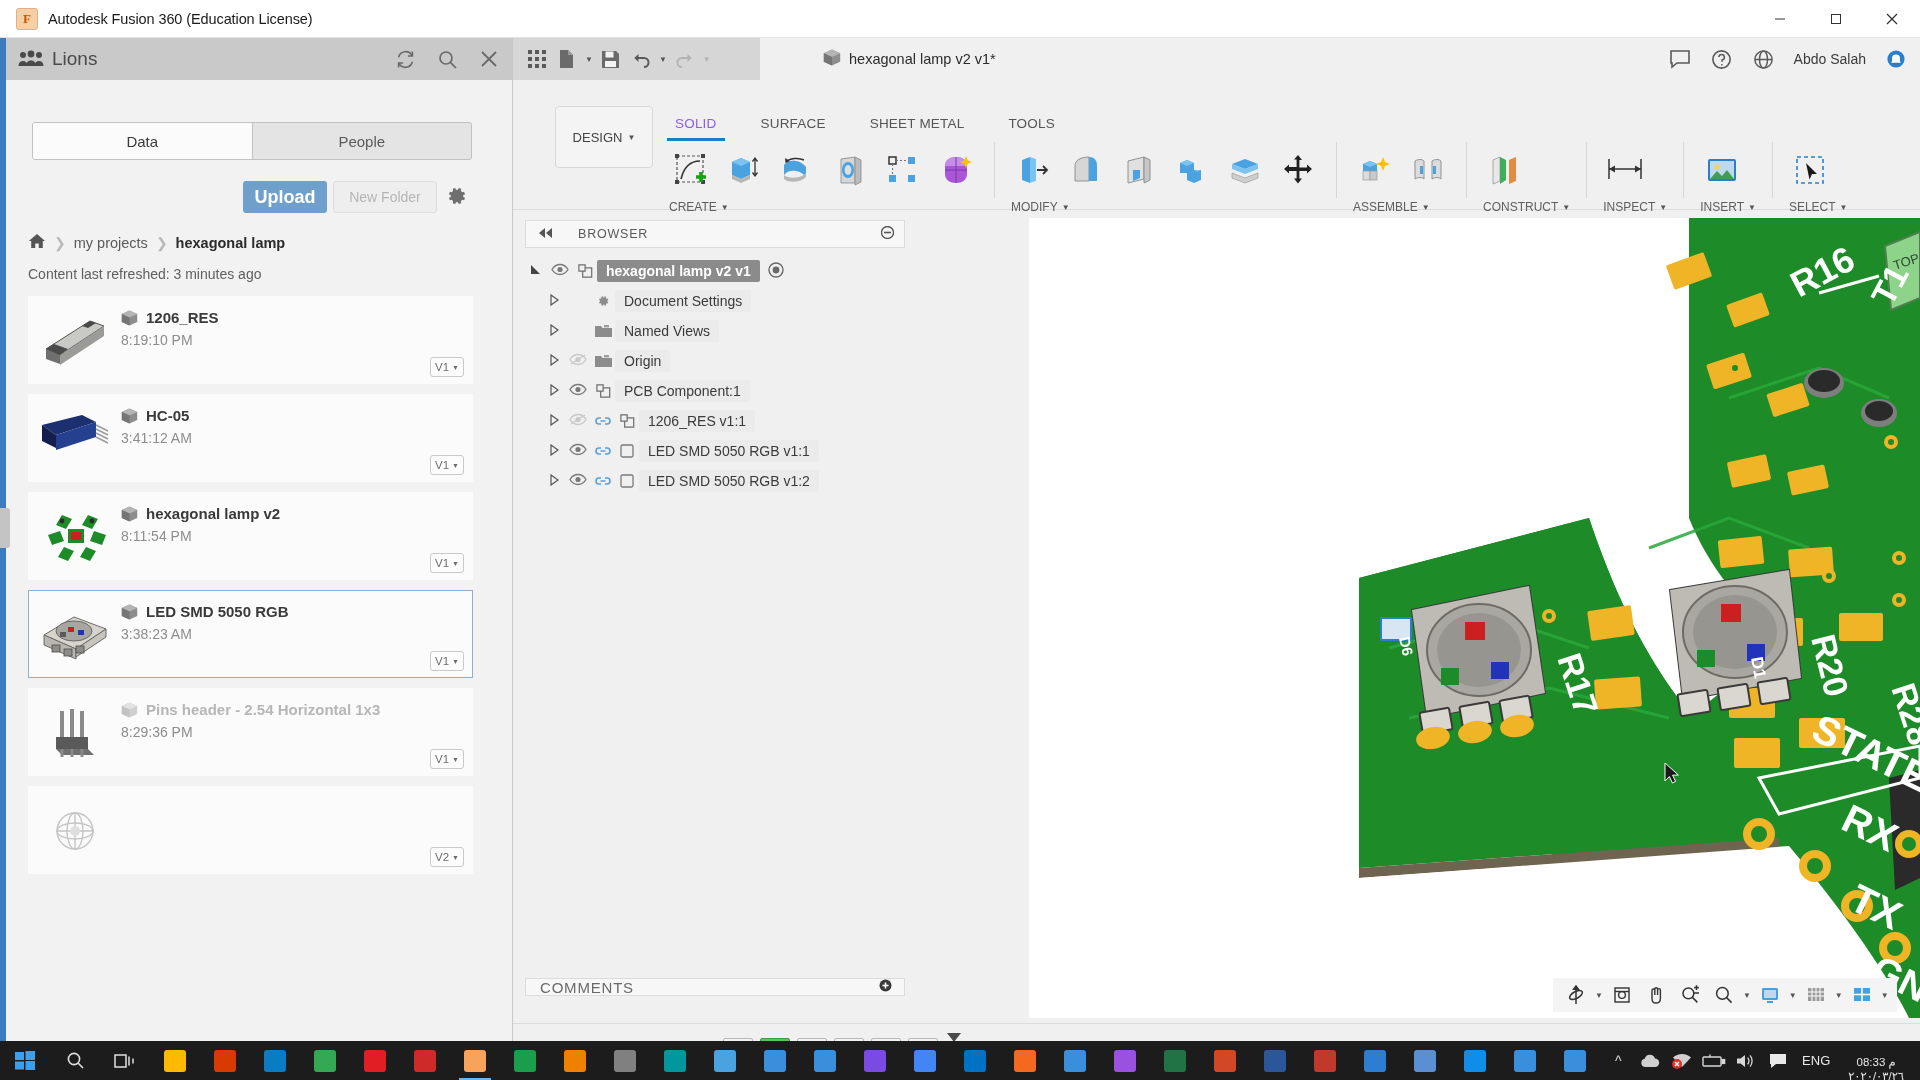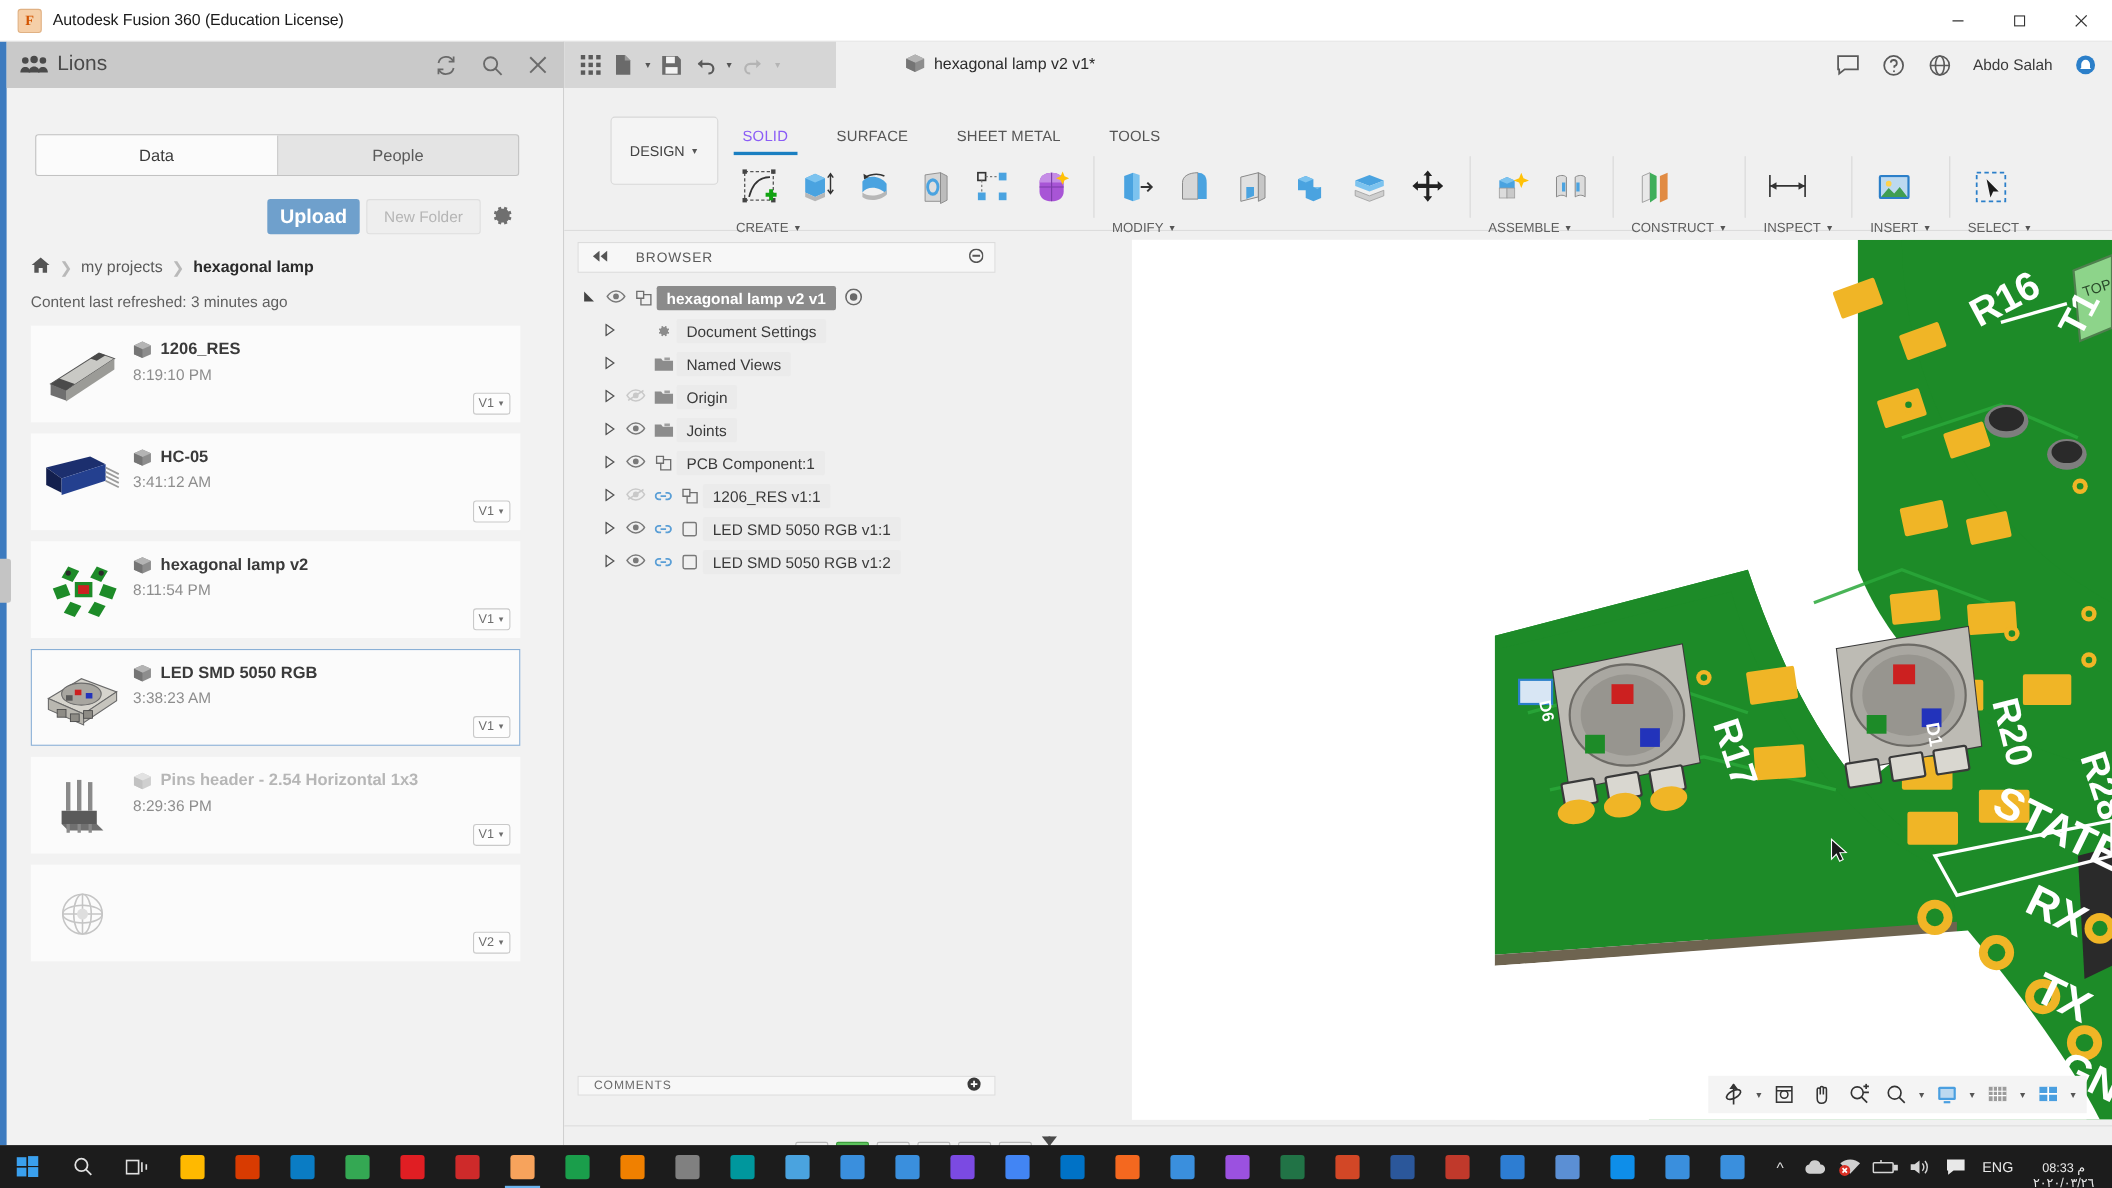--- a/index.html
+++ b/index.html
@@ -155,21 +155,21 @@
   
   .canvas {
     position:absolute; left:516px; top:180px; width:891px; height:800px;
     overflow:hidden; background:#ffffff;
   }
 
   
   .comments {
     position:absolute; left:12px; top:940px; width:380px; height:18px;
     border:1px solid #dcdcdc; background:#f7f7f7; display:flex; align-items:center;
-    padding-left:14px; font-size:11px; color:#6a6a6a; letter-spacing:0.8px;
+    padding-left:14px; font-size:15px; color:#6a6a6a; letter-spacing:0.8px;
   }
   .comments .plus { margin-left:auto; margin-right:12px; font-size:12px; color:#444; }
   .navbar {
     position:absolute; left:1040px; top:940px; height:34px;
     background:#f4f4f4; display:flex; align-items:center; gap:4px; padding:0 8px;
   }
   .nav-ico { width:30px; height:28px; display:flex; align-items:center; justify-content:center; cursor:pointer; }
   .caretdn { font-size:8px; color:#555; }
 
   .timeline {
@@ -1031,37 +1031,20 @@
           <div class="tnode">
             <span style="width:18px"></span>
             <span class="tcaret"><svg width="11" height="12" viewBox="0 0 11 12" fill="none" stroke="#555" stroke-width="1.2">
                 <polygon points="2,1 9,6 2,11"></polygon>
               </svg></span>
             <span class="teye"><svg width="18" height="13" viewBox="0 0 18 13" fill="none" stroke="#7a7a7a" stroke-width="1.4">
                 <path d="M1 6.5S4 1.5 9 1.5 17 6.5 17 6.5 14 11.5 9 11.5 1 6.5 1 6.5z"></path>
                 <circle cx="9" cy="6.5" r="2.6" fill="#7a7a7a" stroke="none"></circle>
               </svg></span>
             <span class="tico">
-              <svg width="17" height="14" viewBox="0 0 17 14" fill="#8c8c8c">
-                <path d="M0 2h6l1.6 2H17v9H0z"></path>
-                <path d="M9 1h5v2.4H9z" fill="#9f9f9f"></path>
-              </svg>
-            </span>
-            <span class="tlabel">Joints</span>
-          </div>
-          <div class="tnode">
-            <span style="width:18px"></span>
-            <span class="tcaret"><svg width="11" height="12" viewBox="0 0 11 12" fill="none" stroke="#555" stroke-width="1.2">
-                <polygon points="2,1 9,6 2,11"></polygon>
-              </svg></span>
-            <span class="teye"><svg width="18" height="13" viewBox="0 0 18 13" fill="none" stroke="#7a7a7a" stroke-width="1.4">
-                <path d="M1 6.5S4 1.5 9 1.5 17 6.5 17 6.5 14 11.5 9 11.5 1 6.5 1 6.5z"></path>
-                <circle cx="9" cy="6.5" r="2.6" fill="#7a7a7a" stroke="none"></circle>
-              </svg></span>
-            <span class="tico">
               <svg width="17" height="16" viewBox="0 0 18 17" fill="none" stroke="#6e6e6e" stroke-width="1.3">
                 <path d="M2 2h6.6v6.6H2z"></path>
                 <path d="M8.6 5.2h7V15H6v-6.4"></path>
               </svg>
             </span>
             <span class="tlabel">PCB Component:1</span>
           </div>
           <div class="tnode">
             <span style="width:18px"></span>
             <span class="tcaret"><svg width="11" height="12" viewBox="0 0 11 12" fill="none" stroke="#555" stroke-width="1.2">

